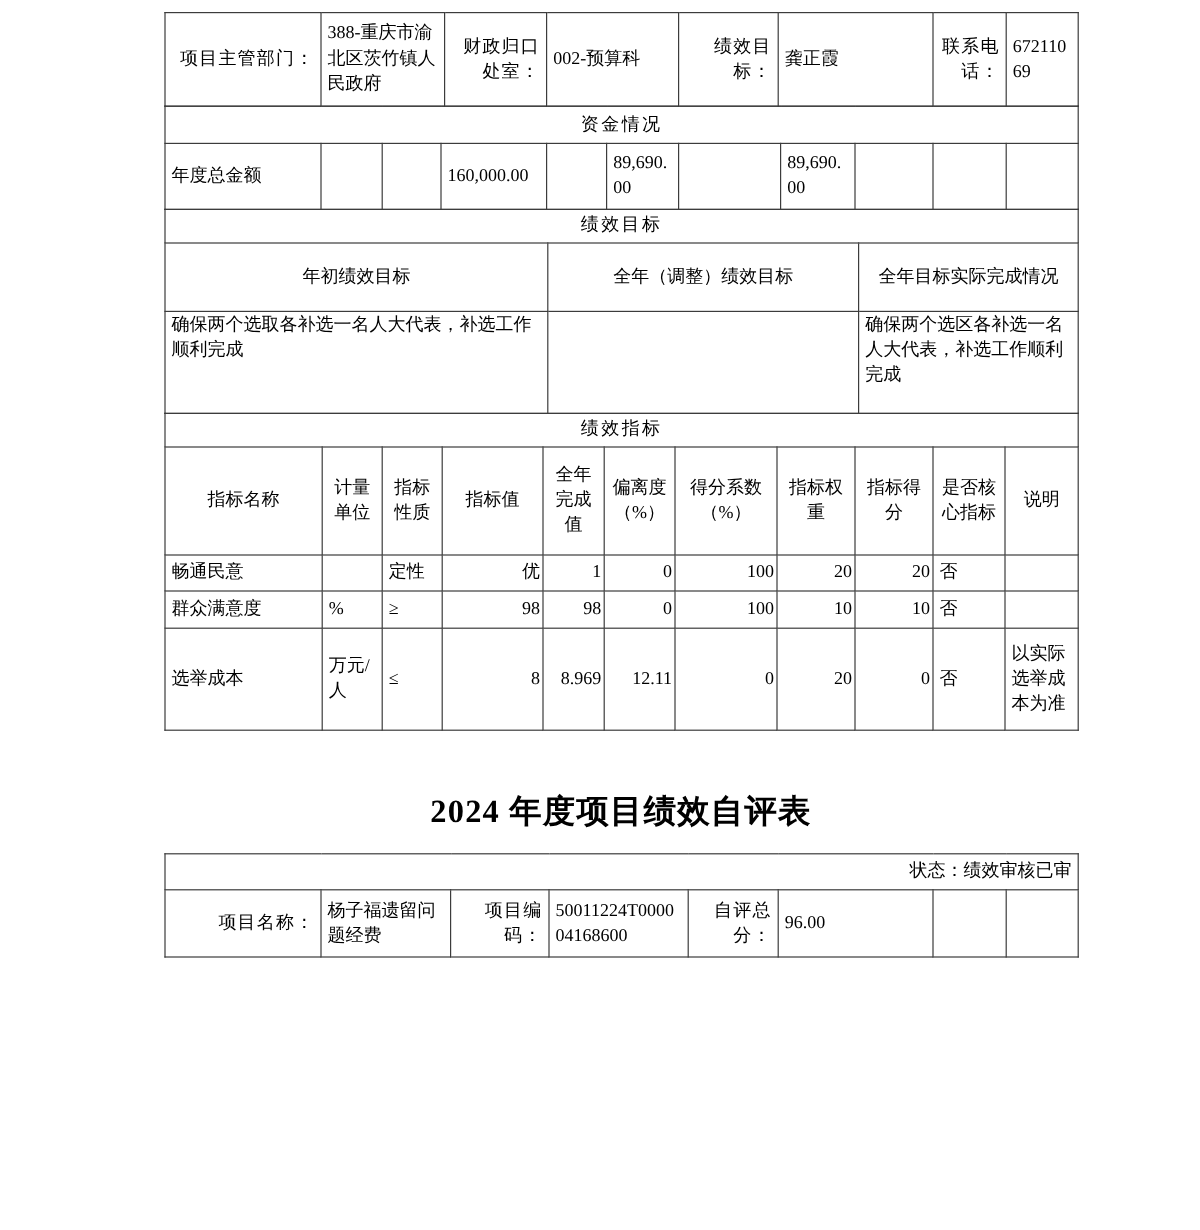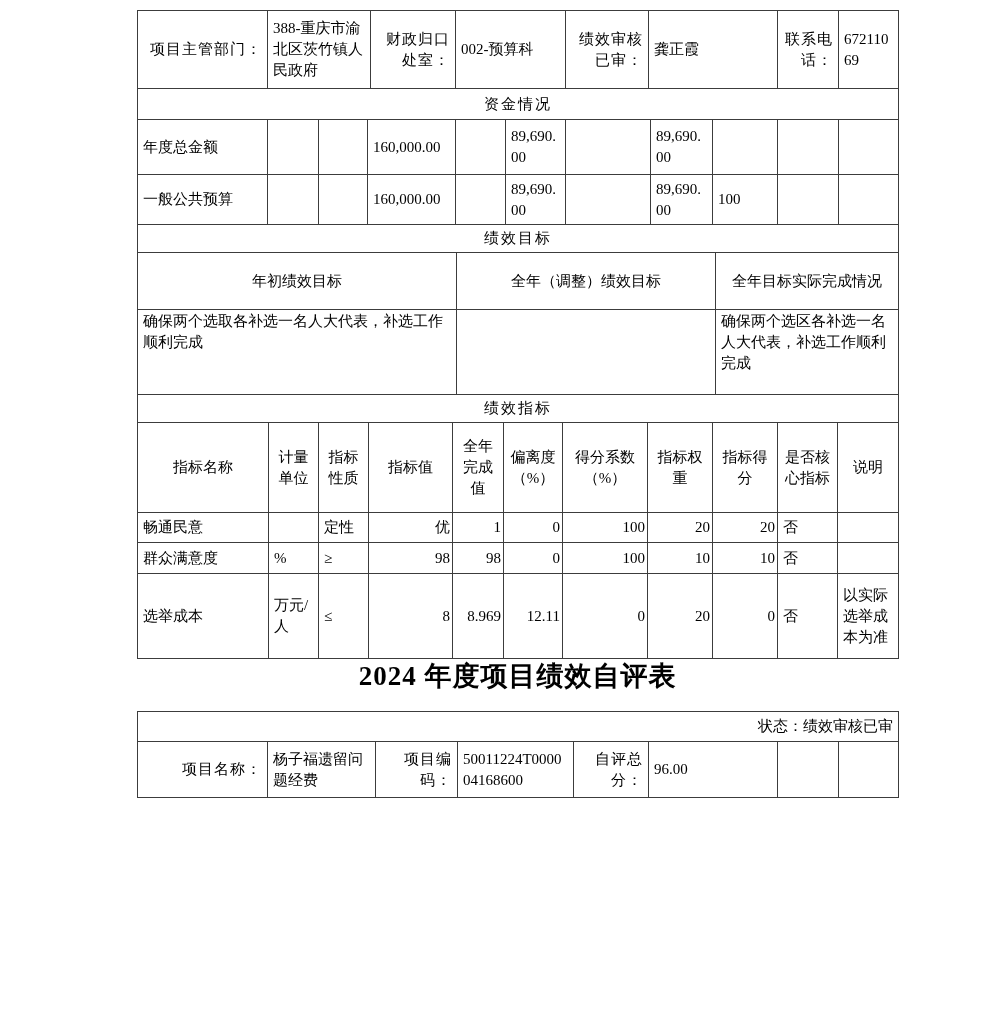--- a/index.html
+++ b/index.html
@@ -11,21 +11,21 @@
   td{border:1px solid #3c3c3c;padding:1px 5px;font-size:15px;line-height:1.4;overflow:hidden;vertical-align:middle;word-wrap:break-word;}
   .center{text-align:center;}
   .right{text-align:right;}
   .label{text-align:right;letter-spacing:1px;}
   .num{text-align:right;padding-right:2px;}
   .break{word-break:break-all;}
   .top{vertical-align:top;}
   .section{text-align:center;letter-spacing:2px;}
   .h78{height:78px}.h29{height:31px}.h63{height:63px}.h55{height:55px}.h50{height:50px}
   .h28{height:28px}.h57{height:57px}.h85{height:85px}.h90{height:90px}.h30{height:30px}.h56{height:56px}
-  .title{height:35px;font-size:27px;font-weight:bold;text-align:center;letter-spacing:1px;line-height:35px;}
+  .title{margin-top:50px;height:35px;font-size:27px;font-weight:bold;text-align:center;letter-spacing:1px;line-height:35px;}
   .status-table{margin-top:17px;}
 </style>
 </head>
 <body>
 
 <div class="page">
   <div class="content">
 
     <table class="first">
       <colgroup>
@@ -37,21 +37,21 @@
           <col style="width:129px">
           <col style="width:61px">
           <col style="width:60px">
       </colgroup>
       <tbody>
           <tr class="h78">
         <td class="label">项目主管部门：</td>
         <td>388-重庆市渝北区茨竹镇人民政府</td>
         <td class="label">财政归口处室：</td>
         <td>002-预算科</td>
-        <td class="label">绩效审核已审：</td>
+        <td class="label">绩效目标：</td>
         <td>龚正霞</td>
         <td class="label">联系电话：</td>
         <td class="break">67211069</td>
       </tr>
     </tbody>
       </table>
 
     <table>
       <colgroup>
         <col style="width:130px">
@@ -73,33 +73,20 @@
       <tr class="h55">
         <td>年度总金额</td>
         <td></td>
         <td></td>
         <td class="break">160,000.00</td>
         <td></td>
         <td class="break">89,690.00</td>
         <td></td>
         <td class="break">89,690.00</td>
         <td></td>
-        <td></td>
-        <td class="num"></td>
-      </tr>
-      <tr class="h50">
-        <td>一般公共预算</td>
-        <td></td>
-        <td></td>
-        <td class="break">160,000.00</td>
-        <td></td>
-        <td class="break">89,690.00</td>
-        <td></td>
-        <td class="break">89,690.00</td>
-        <td>100</td>
         <td></td>
         <td class="num"></td>
       </tr>
     </tbody>
       </table>
 
     <table>
       <colgroup>
         <col style="width:319px">
           <col style="width:259px">

